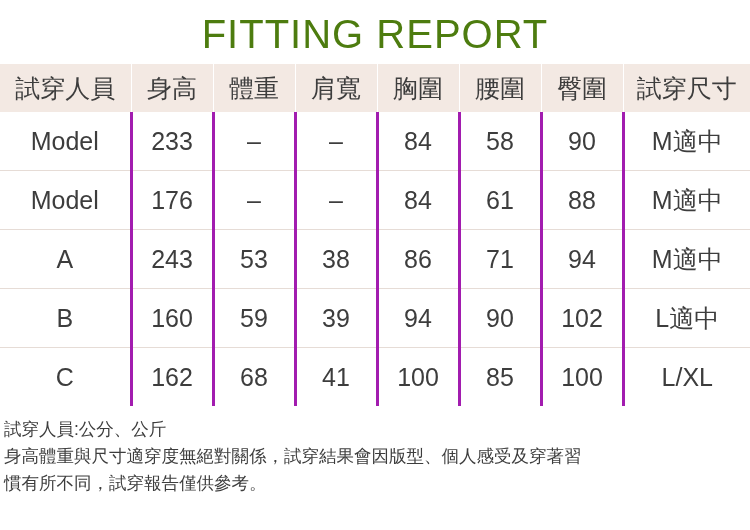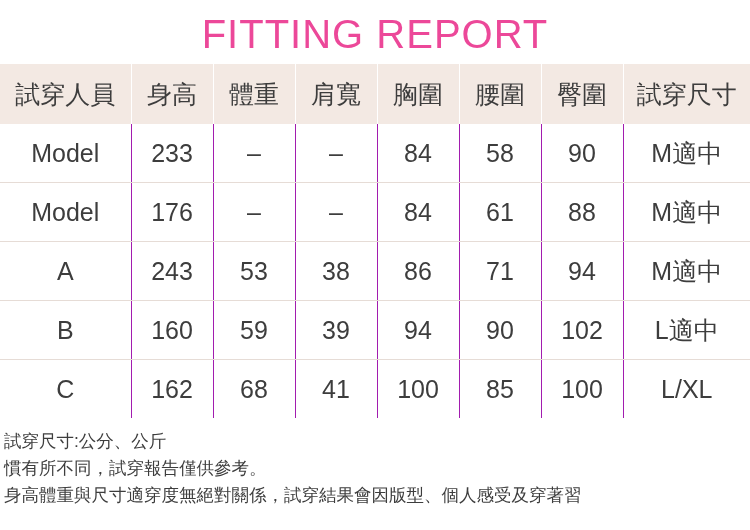--- a/index.html
+++ b/index.html
@@ -17,21 +17,21 @@
   .page {
     width: 750px;
     height: 530px;
     position: relative;
     box-sizing: border-box;
   }
   .title {
     text-align: center;
     font-size: 40px;
     letter-spacing: 1px;
-    color: #ec4899;
+    color: #4d7c0f;
     padding-top: 12px;
     padding-bottom: 8px;
     font-weight: 400;
     line-height: 1.1;
   }
   table.fitting {
     width: 750px;
     border-collapse: collapse;
     table-layout: fixed;
   }
@@ -39,35 +39,35 @@
     text-align: center;
     vertical-align: middle;
     font-weight: 400;
   }
   thead tr {
     background: #f3e9e3;
   }
   thead th {
     font-size: 25px;
     color: #3d3d3d;
-    height: 60px;
+    height: 48px;
     padding: 0;
     border-right: 1px solid #ffffff;
   }
   thead th:last-child {
     border-right: none;
     font-family: Liberation Serif, serif;
   }
   tbody td {
     font-size: 25px;
     color: #3d3d3d;
     height: 58px;
     padding: 0;
     border-bottom: 1px solid #e6dcd6;
-    border-right: 1px solid #a21caf;
+    border-right: 3px solid #a21caf;
   }
   tbody td:last-child {
     border-right: none;
   }
   tbody tr:last-child td {
     border-bottom: none;
   }
   
   col.c0 { width: 131px; }
   col.c1 { width: 82px; }
@@ -169,18 +169,18 @@
         <td>41</td>
         <td>100</td>
         <td>85</td>
         <td>100</td>
         <td>L/XL</td>
       </tr>
     </tbody>
   </table>
 
   <div class="notes">
-    <div>試穿尺寸:公分、公斤</div>
+    <div>試穿人員:公分、公斤</div>
+    <div>身高體重與尺寸適穿度無絕對關係，試穿結果會因版型、個人感受及穿著習</div>
     <div>慣有所不同，試穿報告僅供參考。</div>
-    <div>身高體重與尺寸適穿度無絕對關係，試穿結果會因版型、個人感受及穿著習</div>
   </div>
 
 </div>
 
 </body></html>

